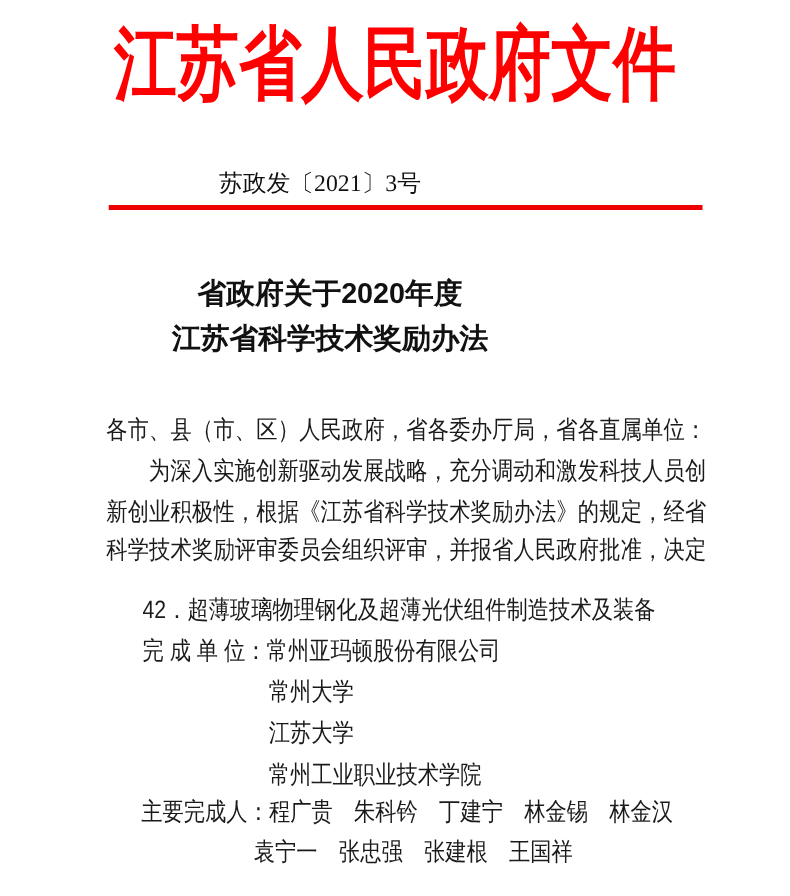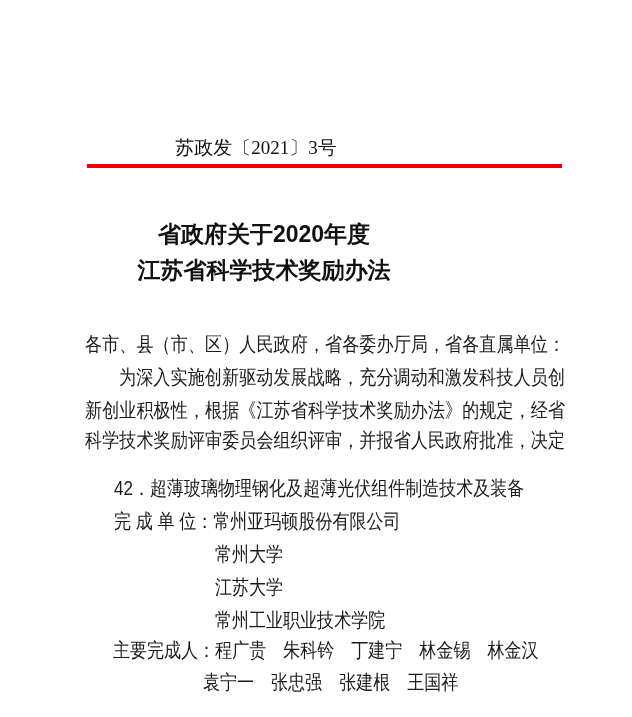--- a/index.html
+++ b/index.html
@@ -89,20 +89,23 @@
   .unit-3       { top: 575px; left: 215px; }
   .unit-4       { top: 608px; left: 215px; }
   .persons-row  { top: 638px; left: 113px; }
   .persons-l2   { top: 670px; left: 203px; }
 </style>
 </head>
 <body>
 
 <div class="page">
 
+  <div class="abs doc-header">
+    <span class="stretch">江苏省人民政府文件</span>
+  </div>
 
   <div class="abs doc-number">苏政发〔2021〕3号</div>
 
   <div class="abs red-divider" style="background-color: rgb(238, 0, 0);"></div>
 
   <div class="abs doc-title l1">省政府关于2020年度</div>
   <div class="abs doc-title l2">江苏省科学技术奖励办法</div>
 
   <div class="abs cjk just b-l1">各市、县（市、区）人民政府，省各委办厅局，省各直属单位：</div>
 

